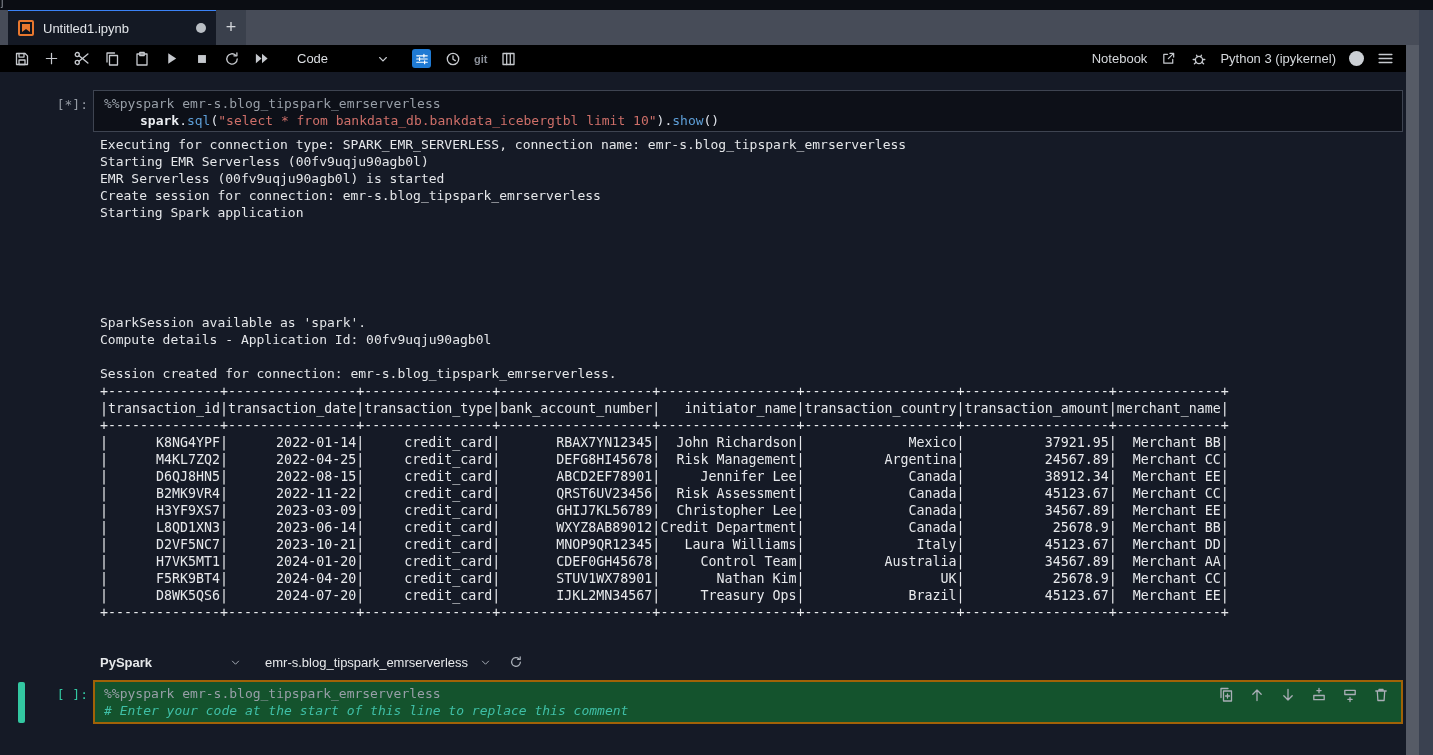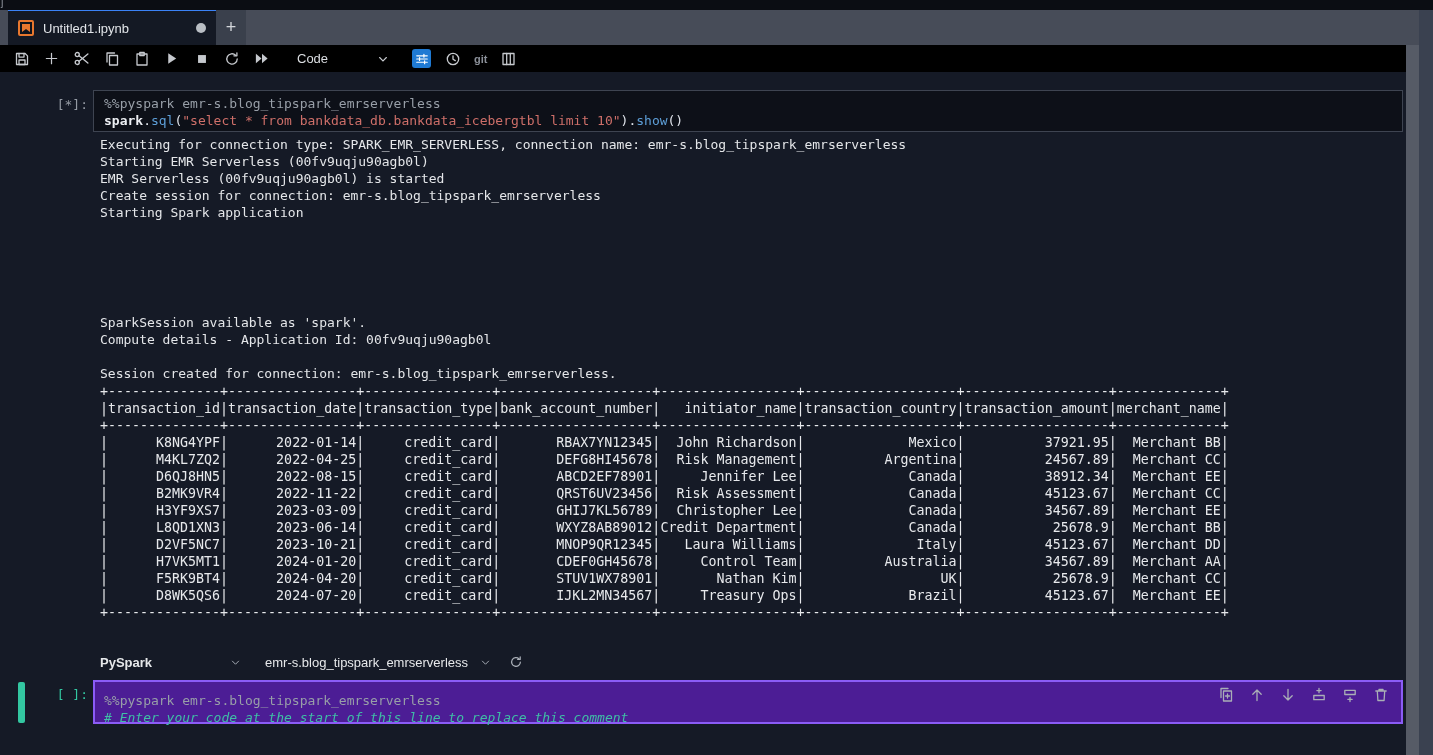--- a/index.html
+++ b/index.html
@@ -40,24 +40,24 @@
   .scrollbar { position:absolute; left:1406px; top:45px; width:13px; height:710px; background:#565b66; }
   .prompt { position:absolute; left:44px; width:44px; text-align:right; font-family:"DejaVu Sans Mono", monospace; font-size:13px; }
   .prompt.busy { color:#949aa3; top:97px; }
   .prompt.empty { color:#33c7a1; top:687px; }
   .cell {
     position:absolute; left:93px; width:1310px; background:#0d1018;
     border:1px solid #3e4451; padding:4px 10px; font-family:"DejaVu Sans Mono", monospace;
     font-size:13px; line-height:17px; white-space:pre;
   }
   .cell.busy { top:90px; height:42px; }
-  .cell.empty-cell { top:680px; height:44px; border:2px solid #8b5cf6; background:#4c1d95; padding:10px 9px; }
+  .cell.empty-cell { top:680px; height:44px; border:2px solid #a16207; background:#14532d; padding:3px 9px; }
   .magic-line { color:#989fa8; }
   .comment-line { color:#3fbfa6; font-style:italic; }
-  .tok-name { color:#eceef2; font-weight:bold; }
+  .tok-name { color:#eceef2; font-weight:bold;margin-left:36px; }
   .tok-plain { color:#dfe3ea; }
   .tok-fn { color:#5e9fd8;text-align:right; }
   .tok-str { color:#ce6f69; }
   pre.out { position:absolute; left:100px; color:#e4e6e9; font-family:"DejaVu Sans Mono", monospace; font-size:13px; line-height:17px; }
   pre.out.log { top:136px; }
   pre.out.info { top:314px; }
   pre.out.ascii { top:383px; font-size:13.3px; color:#e7e9ec; }
   
   .sess-table { position:absolute; left:93px; top:242px; width:967px; border-collapse:collapse; font-size:13px; }
   .sess-table th { background:#0d1015; color:#f0f2f4; text-align:left; font-weight:bold; height:30px; padding:0 12px; border:1px solid #3e434c; }
@@ -164,20 +164,42 @@
         <svg width="16" height="16" viewBox="0 0 16 16">
             <circle cx="8" cy="8" r="5.7"></circle>
             <path d="M8 4.8v3.4l2.3 1.4"></path>
           </svg>
       </span>
       <span class="git-label">git</span>
       <span class="icon-btn">
         <svg width="17" height="16" viewBox="0 0 16 16">
             <rect x="2.5" y="2.5" width="11" height="11"></rect>
             <path d="M6.2 2.5v11M9.8 2.5v11"></path>
+          </svg>
+      </span>
+    </div>
+    <div class="tb-right">
+      <span class="tb-text">Notebook</span>
+      <span class="icon-btn">
+        <svg width="15" height="15" viewBox="0 0 16 16">
+            <path d="M7 3.5H3v9.5h9.5V9"></path>
+            <path d="M9.5 2.5H13.5v4M13.2 2.8L7.8 8.2"></path>
+          </svg>
+      </span>
+      <span class="icon-btn">
+        <svg width="16" height="16" viewBox="0 0 16 16">
+            <circle cx="8" cy="9" r="3.6"></circle>
+            <path d="M6.5 5.8l-1-1.6M9.5 5.8l1-1.6M4.4 8.5H2.2M11.6 8.5h2.2M5.2 11.2l-1.8 1.6M10.8 11.2l1.8 1.6"></path>
+          </svg>
+      </span>
+      <span class="tb-text">Python 3 (ipykernel)</span>
+      <span class="kernel-dot"></span>
+      <span class="icon-btn">
+        <svg width="17" height="17" viewBox="0 0 16 16" stroke-width="2">
+            <path d="M2 4.2h12M2 8h12M2 11.8h12"></path>
           </svg>
       </span>
     </div>
   </div>
 
   <div class="right-strip"></div>
   <div class="scrollbar"></div>
 
   <div class="prompt busy">[*]:</div>
   <div class="cell busy"><span class="magic-line">%%pyspark emr-s.blog_tipspark_emrserverless</span>

